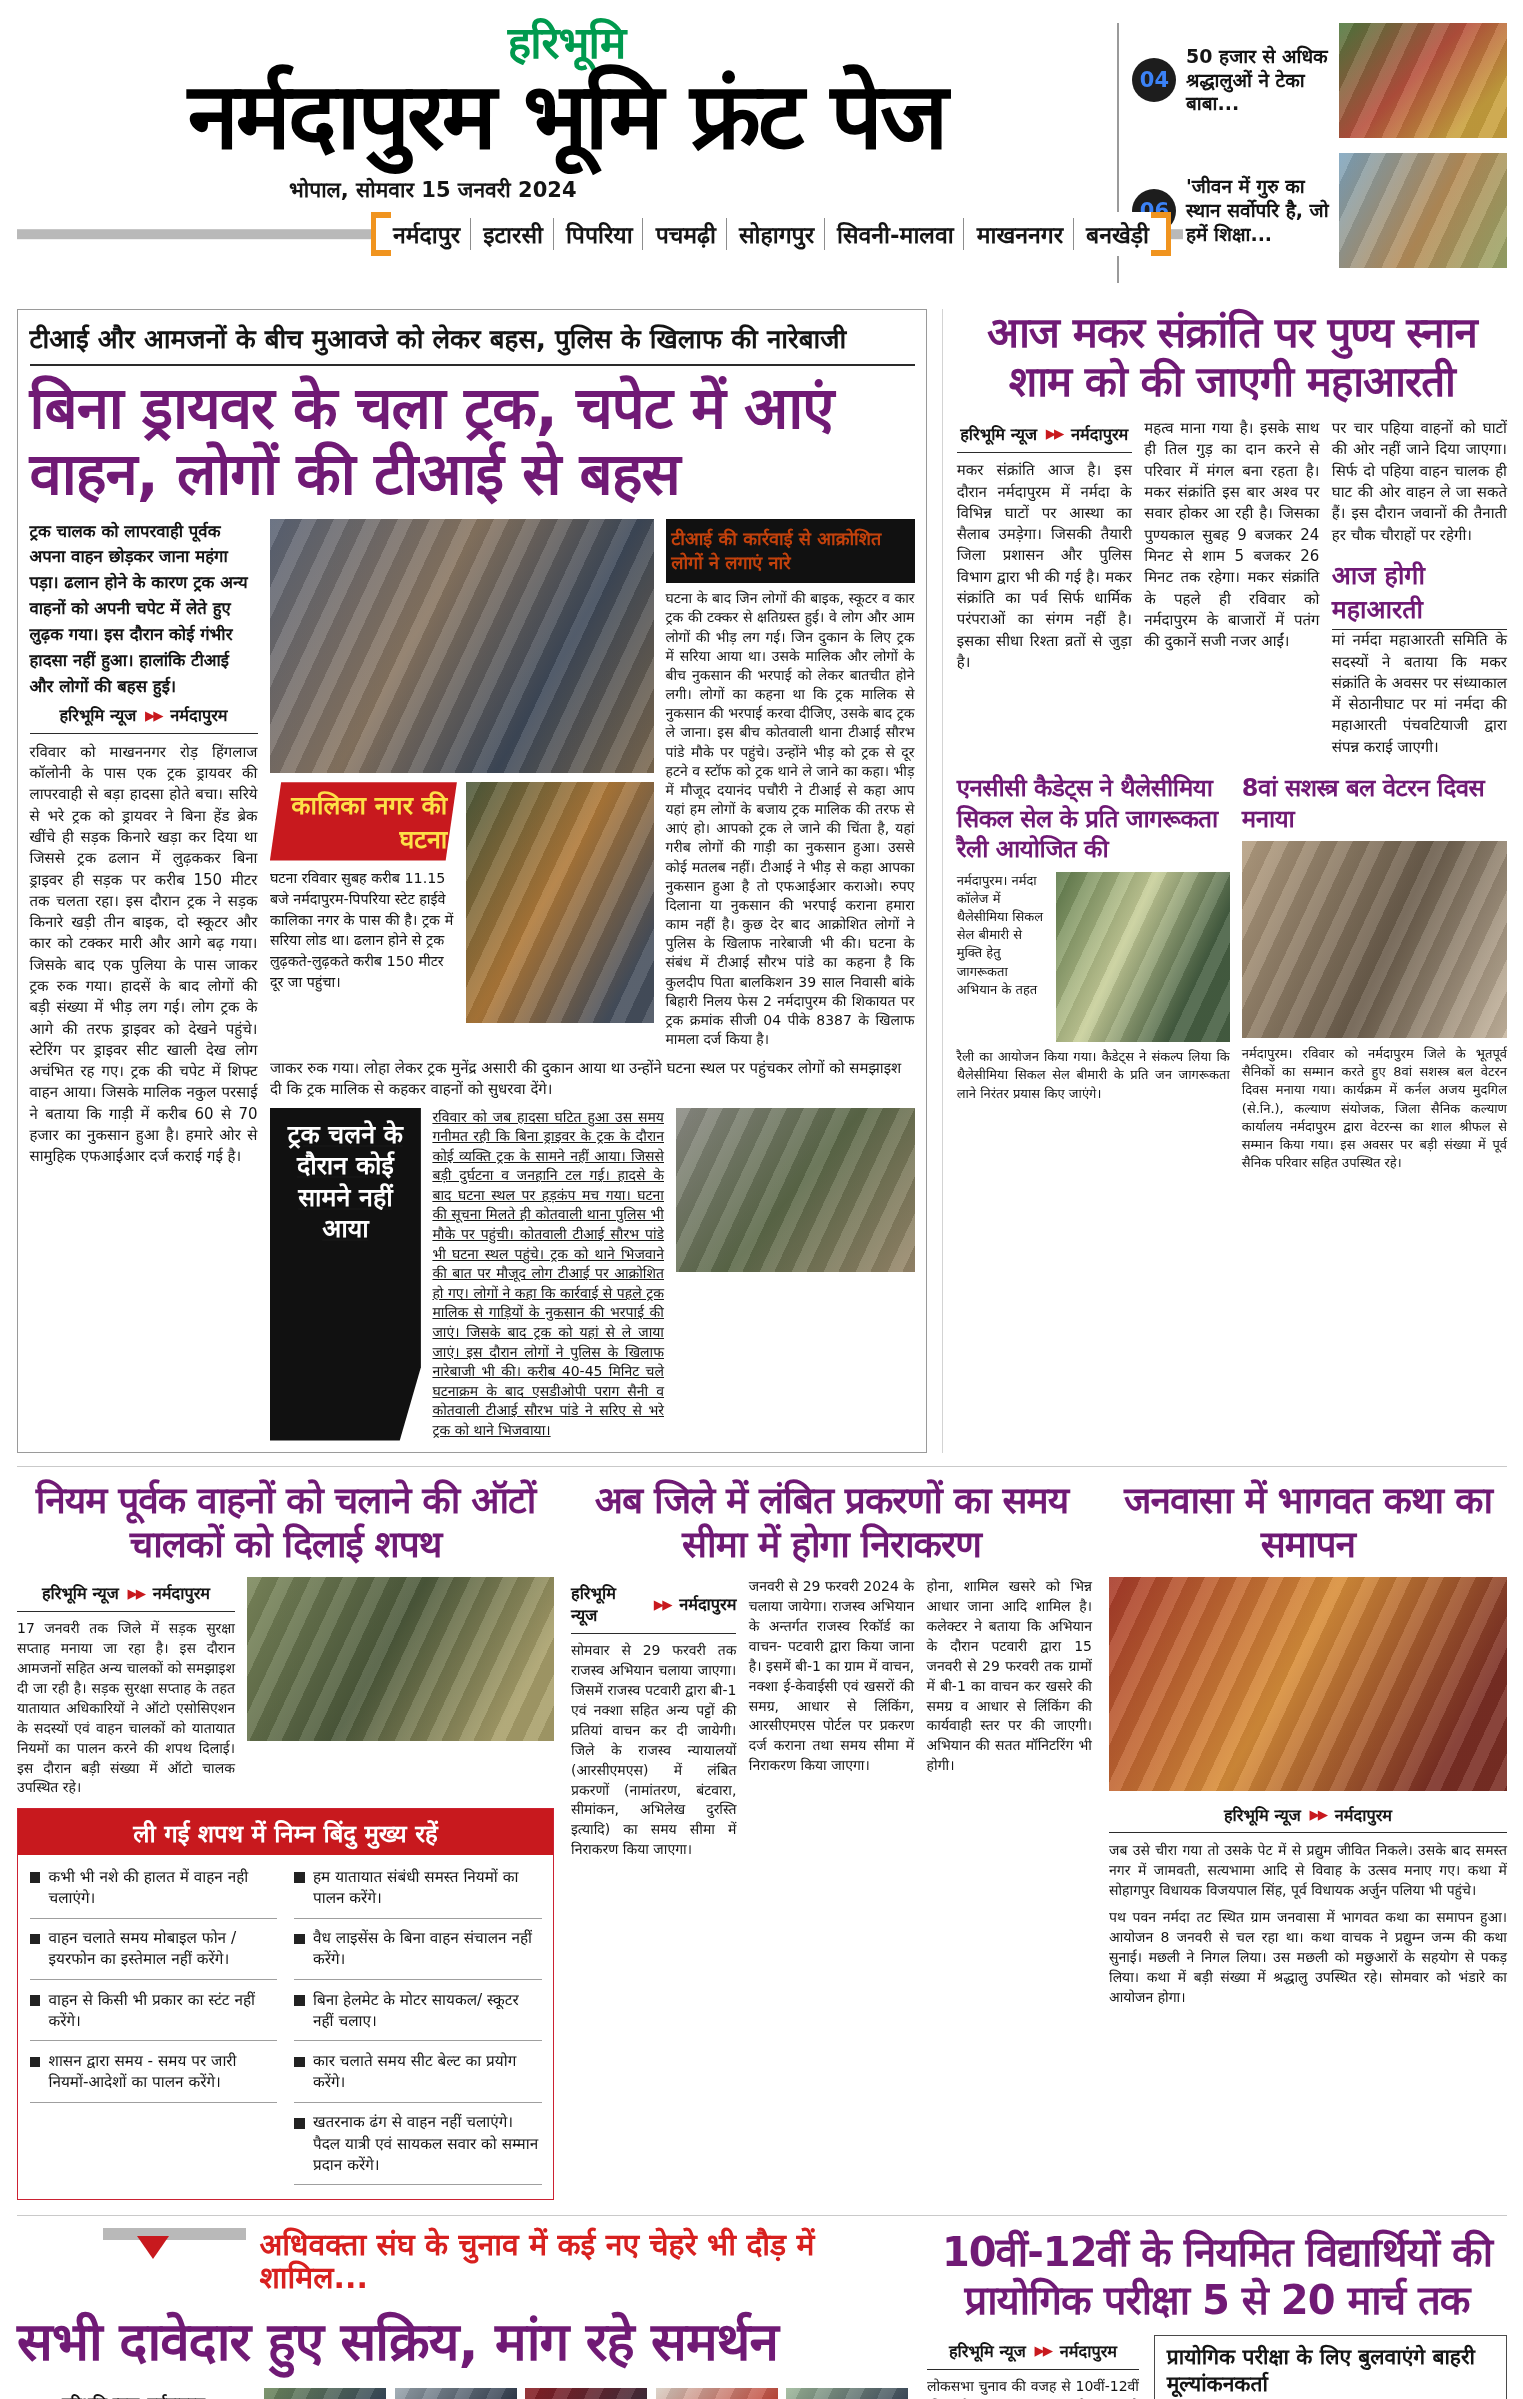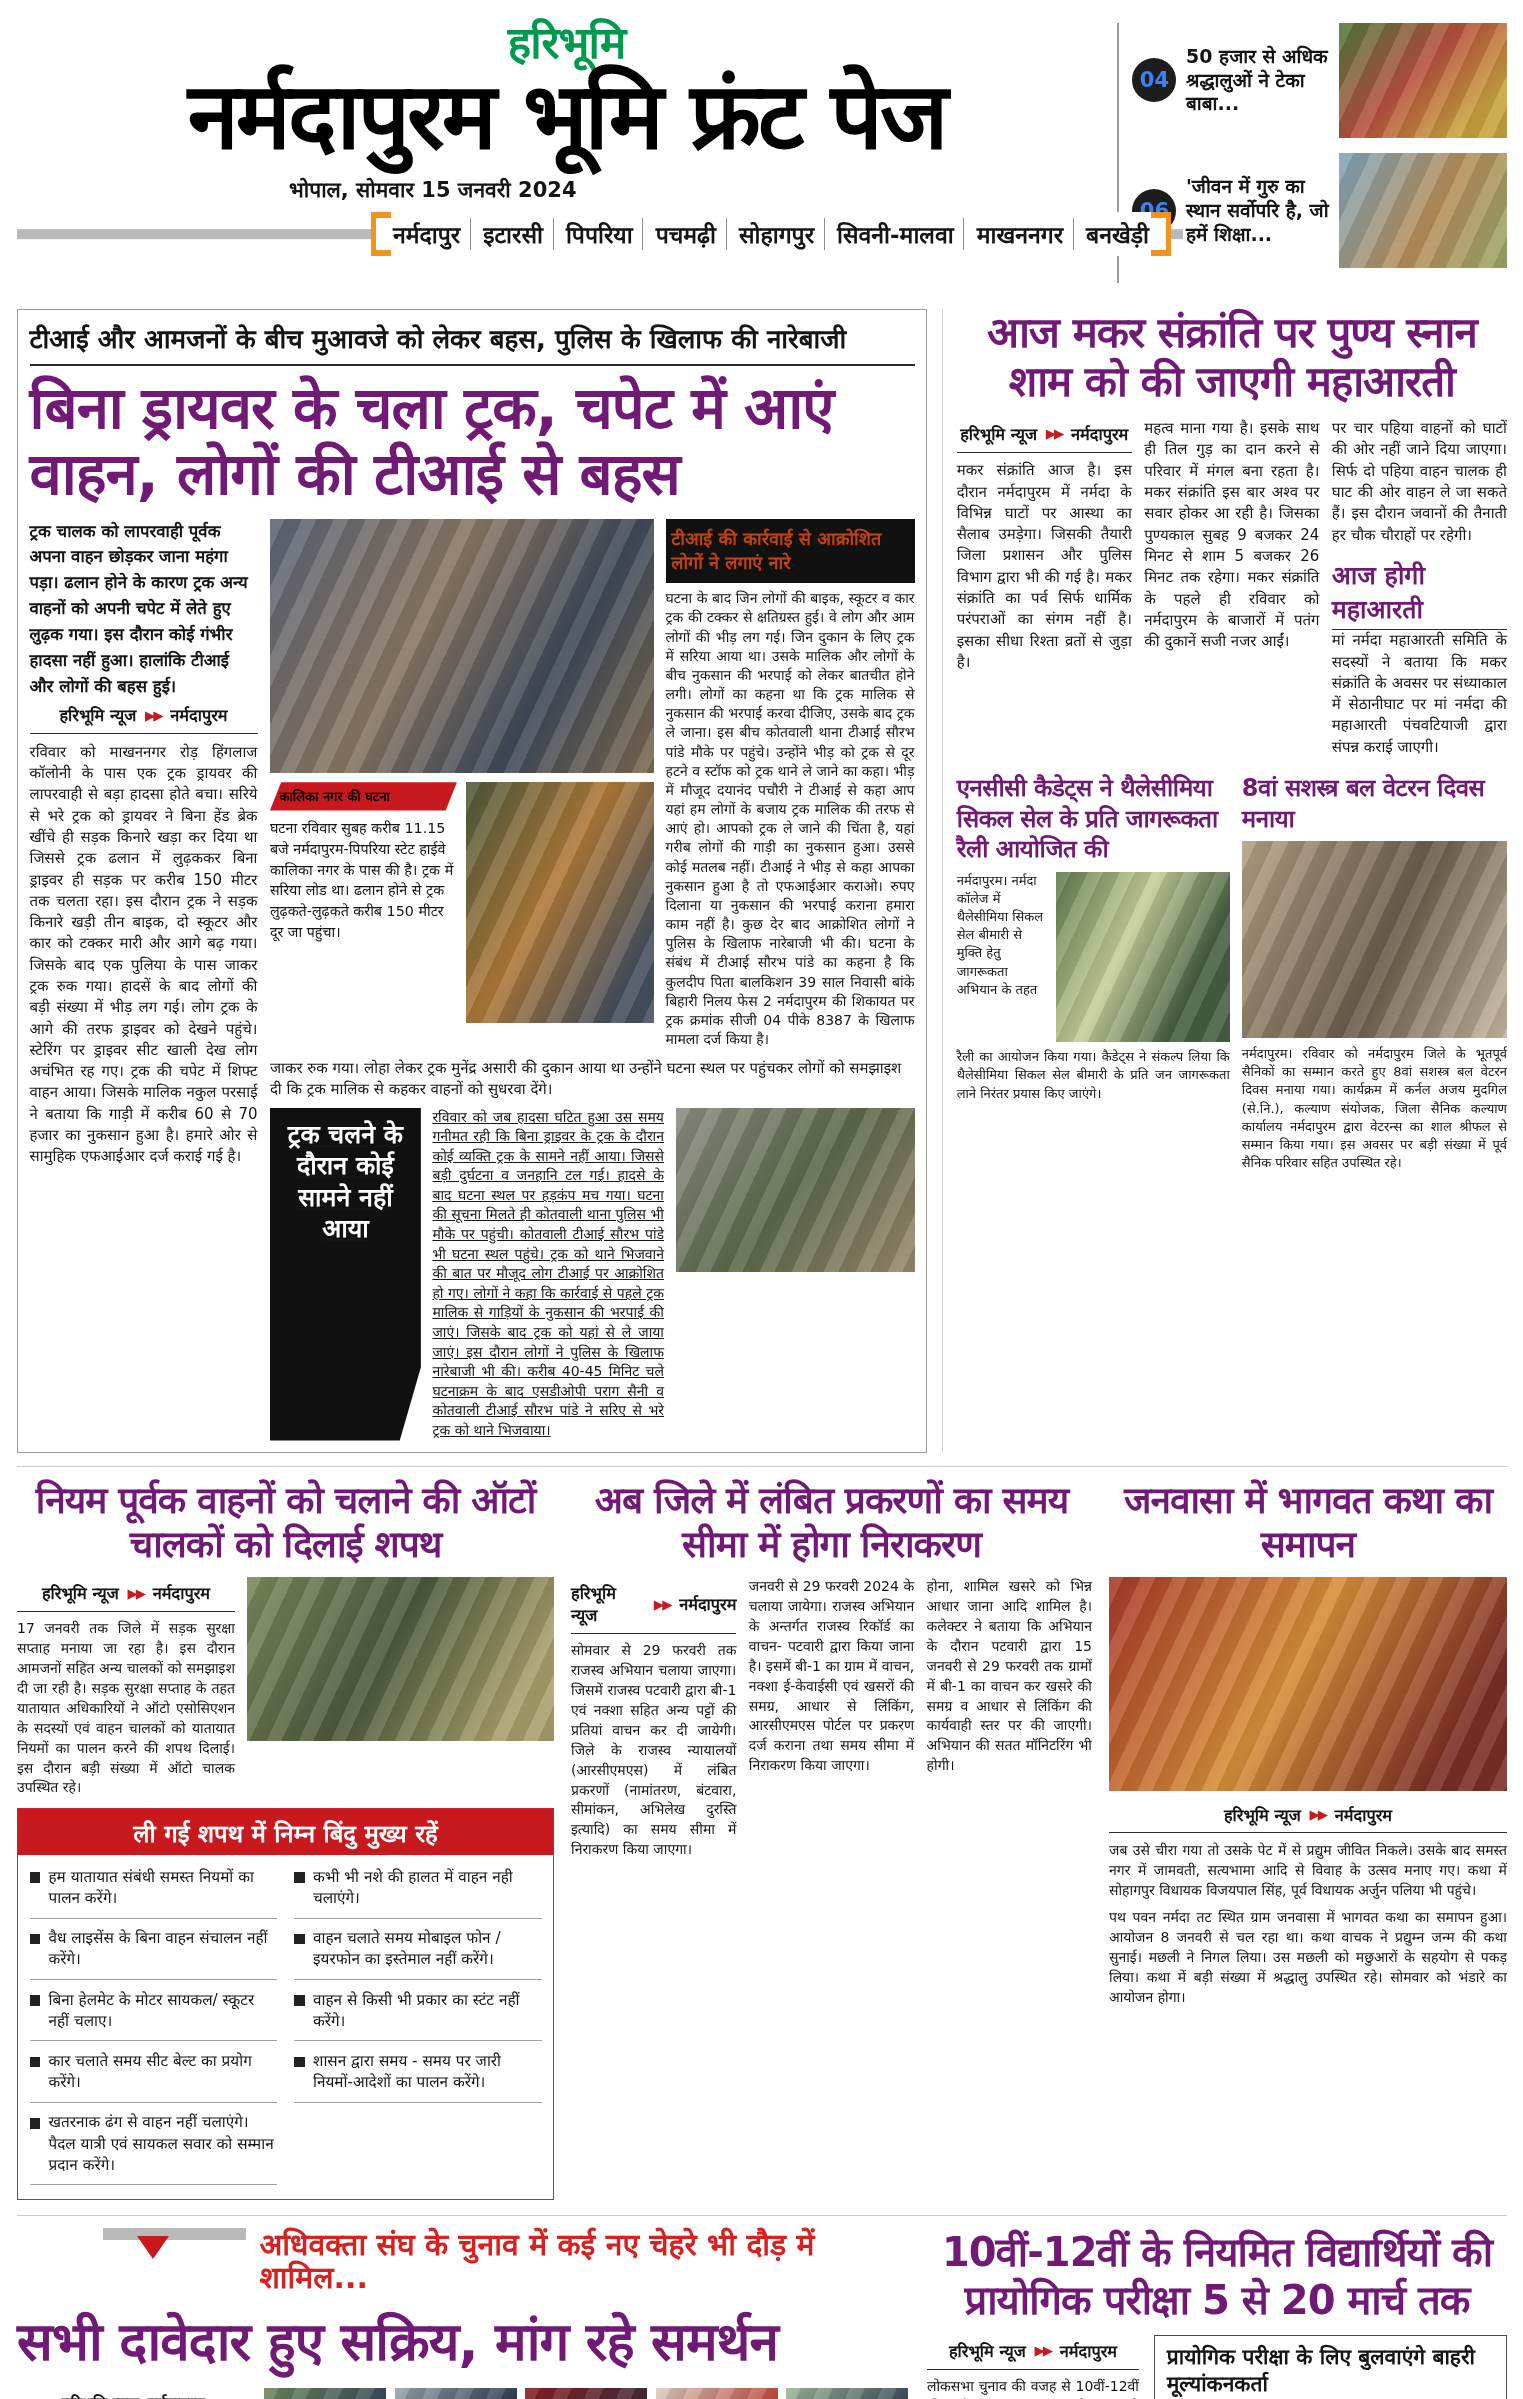--- a/index.html
+++ b/index.html
@@ -39,21 +39,21 @@
   
   .main { display:grid; grid-template-columns:910px 1fr; gap:15.3px; margin-top:7.6px; }
   .lead-box { border:1.9px solid #9a9a9a; padding:9.6px 11.5px 11.5px; }
   .kicker { font-size:26px; font-weight:700; border-bottom:2.9px solid #2a2a2a; padding-bottom:8.6px; }
   .lead-headline { font-size:58px; line-height:1.13; margin:9.6px 0 11.5px; letter-spacing:-1px; }
   .lead-cols { display:grid; grid-template-columns:228px 1fr; gap:12.4px; }
   .intro { font-size:16.7px; font-weight:600; line-height:1.55; }
   .lead-row1 { display:grid; grid-template-columns:1fr 249px; gap:11.5px; }
   .crowd-photo { height:254px; background:linear-gradient(120deg,#5c6577,#8a7763 40%,#3f4a5a 70%,#7d6a50); }
   .incident-row { display:grid; grid-template-columns:187px 1fr; gap:9.6px; margin-top:9.6px; }
-  .incident-label { background:#c8191e; color:#000000; font-weight:800; font-size:13px; padding:4.8px 9.6px 5.7px; text-align:left; clip-path:polygon(6% 0,100% 0,94% 100%,0 100%); }
+  .incident-label { background:#c8191e; color:#fde047; font-weight:800; font-size:25px; padding:4.8px 9.6px 5.7px; text-align:right; clip-path:polygon(6% 0,100% 0,94% 100%,0 100%); }
   .incident-text { font-size:14.3px; line-height:1.45; margin-top:7.6px; }
   .truck-photo { height:241px; background:linear-gradient(120deg,#4d5a3c,#b07a3a 45%,#47505e 85%); }
   .protest-title { background:#111; color:#c2410c; font-weight:700; font-size:18px; padding:8.6px 5.7px; line-height:1.3; }
   .protest-body { font-size:14px; line-height:1.37; text-align:justify; margin-top:6.7px; }
   .bridge { font-size:15px; line-height:1.4; margin-top:8.6px; }
   .lead-row3 { display:grid; grid-template-columns:1fr 239px; gap:11.5px; margin-top:7.6px; }
   .noharm { display:grid; grid-template-columns:151px 1fr; gap:11.5px;text-decoration:underline; }
   .noharm-label { background:#111; color:#fff; font-weight:800; font-size:25px; line-height:1.25; text-align:center; padding:11.5px 5.7px; clip-path:polygon(0 0,100% 0,100% 78%,86% 100%,0 100%); }
   .noharm-body { font-size:14px; line-height:1.4; text-align:justify; }
   .bike-photo { height:164px; background:linear-gradient(130deg,#8d8d86,#5d6a4a 50%,#9b8a6d); }
@@ -235,31 +235,31 @@
             <span>नर्मदापुरम</span>
           </div>
           <p class="body-txt" style="font-size:14px">17 जनवरी तक जिले में सड़क सुरक्षा सप्ताह मनाया जा रहा है। इस दौरान आमजनों सहित अन्य चालकों को समझाइश दी जा रही है। सड़क सुरक्षा सप्ताह के तहत यातायात अधिकारियों ने ऑटो एसोसिएशन के सदस्यों एवं वाहन चालकों को यातायात नियमों का पालन करने की शपथ दिलाई। इस दौरान बड़ी संख्या में ऑटो चालक उपस्थित रहे।</p>
         </div>
         <div class="photo oath-photo"></div>
       </div>
       <div class="oath-box">
         <div class="oath-box-title">ली गई शपथ में निम्न बिंदु मुख्य रहें</div>
         <div class="oath-cols">
           <div>
+            <div class="oath-item">कभी भी नशे की हालत में वाहन नही चलाएंगे।</div>
+            <div class="oath-item">वाहन चलाते समय मोबाइल फोन / इयरफोन का इस्तेमाल नहीं करेंगे।</div>
+            <div class="oath-item">वाहन से किसी भी प्रकार का स्टंट नहीं करेंगे।</div>
+            <div class="oath-item">शासन द्वारा समय - समय पर जारी नियमों-आदेशों का पालन करेंगे।</div>
+          </div>
+          <div>
             <div class="oath-item">हम यातायात संबंधी समस्त नियमों का पालन करेंगे।</div>
             <div class="oath-item">वैध लाइसेंस के बिना वाहन संचालन नहीं करेंगे।</div>
             <div class="oath-item">बिना हेलमेट के मोटर सायकल/ स्कूटर नहीं चलाए।</div>
             <div class="oath-item">कार चलाते समय सीट बेल्ट का प्रयोग करेंगे।</div>
             <div class="oath-item">खतरनाक ढंग से वाहन नहीं चलाएंगे। पैदल यात्री एवं सायकल सवार को सम्मान प्रदान करेंगे।</div>
-          </div>
-          <div>
-            <div class="oath-item">कभी भी नशे की हालत में वाहन नही चलाएंगे।</div>
-            <div class="oath-item">वाहन चलाते समय मोबाइल फोन / इयरफोन का इस्तेमाल नहीं करेंगे।</div>
-            <div class="oath-item">वाहन से किसी भी प्रकार का स्टंट नहीं करेंगे।</div>
-            <div class="oath-item">शासन द्वारा समय - समय पर जारी नियमों-आदेशों का पालन करेंगे।</div>
           </div>
         </div>
       </div>
     </article>
 
     <article>
       <h2 class="mid-h">अब जिले में लंबित प्रकरणों का समय सीमा में होगा निराकरण</h2>
       <div class="pending-cols">
         <div>
           <div class="byline">

